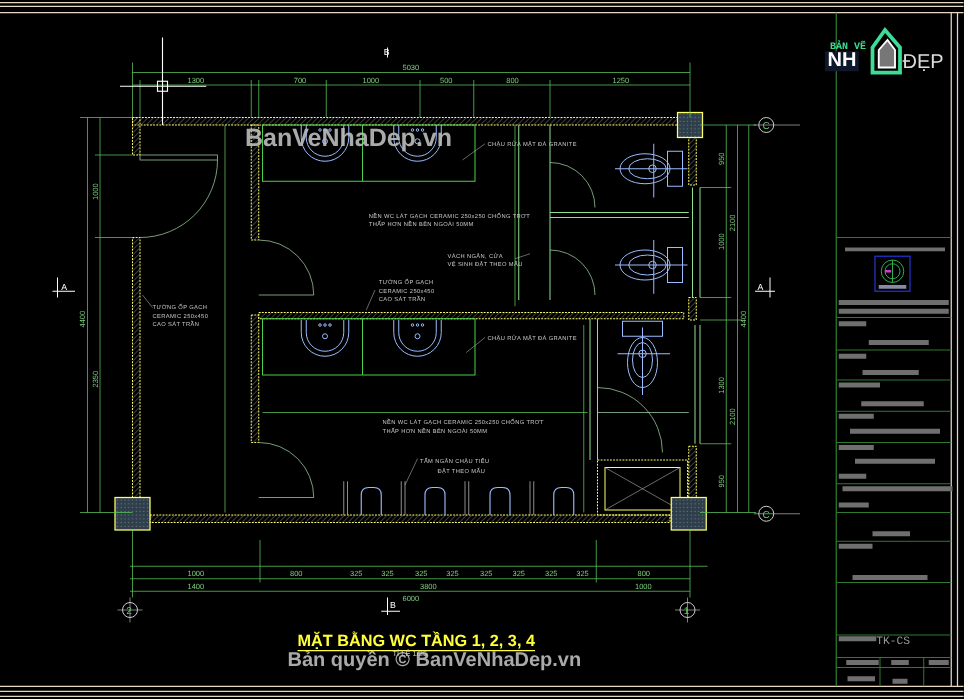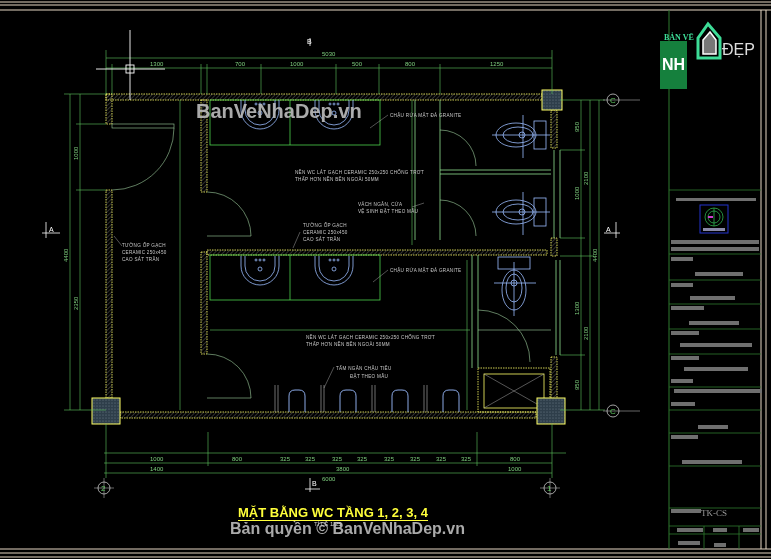--- a/index.html
+++ b/index.html
@@ -4,24 +4,24 @@
 <style>
   html,body{margin:0;padding:0;background:#000;}
   body{width:771px;height:559px;overflow:hidden;position:relative;font-family:"Liberation Sans",sans-serif;}
   #canvas{position:absolute;left:0;top:0;width:771px;height:559px;}
   .dimtxt{font-family:"Liberation Sans",sans-serif;font-size:6px;fill:#7fd07f;}
   .note{font-family:"Liberation Sans",sans-serif;font-size:4.6px;fill:#c8c8c8;letter-spacing:0.3px;}
   .wm{position:absolute;font-family:"Liberation Sans",sans-serif;font-weight:bold;color:#b9b9b9;opacity:0.92;white-space:nowrap;}
   .title{position:absolute;left:238px;top:506px;font-family:"Liberation Sans",sans-serif;font-weight:bold;font-size:13px;color:#ffff3a;border-bottom:1px solid #ffff3a;line-height:14px;white-space:nowrap;}
   .scale{position:absolute;left:314px;top:521px;font-size:6px;color:#cfcfcf;font-family:"Liberation Sans",sans-serif;}
   .logo{position:absolute;left:660px;top:8px;width:104px;height:58px;}
-  .logo .top{position:absolute;left:4px;top:25px;font-size:8px;font-weight:bold;color:#3ddc97;font-family:Liberation Serif, serif;}
-  .logo .nh{position:absolute;left:0;top:33px;font-size:16px;font-weight:bold;color:#fff;background:#15803d;padding:16px 2px;line-height:16px;font-family:"Liberation Sans",sans-serif;}
+  .logo .top{position:absolute;left:4px;top:25px;font-size:8px;font-weight:bold;color:#3ddc97;font-family:Liberation Mono, monospace;}
+  .logo .nh{position:absolute;left:0;top:33px;font-size:16px;font-weight:bold;color:#fff;background:#0f172a;padding:0 2px;line-height:16px;font-family:"Liberation Sans",sans-serif;}
   .logo .dep{position:absolute;left:62px;top:34px;font-size:16px;color:#ddd;font-family:"Liberation Sans",sans-serif;line-height:16px;text-align:right;}
-  .tb-code{position:absolute;left:701px;top:508px;font-size:9px;color:#9a9a9a;font-family:Liberation Serif, serif;}
+  .tb-code{position:absolute;left:701px;top:508px;font-size:9px;color:#9a9a9a;font-family:Liberation Mono, monospace;}
 </style>
 </head>
 <body>
 
 <svg id="canvas" viewBox="0 0 771 559" xmlns="http://www.w3.org/2000/svg">
   <defs>
     <pattern id="hatch" width="3" height="3" patternUnits="userSpaceOnUse" patternTransform="rotate(45)">
       <line x1="0" y1="0" x2="0" y2="3" stroke="#777" stroke-width="0.8"></line>
     </pattern>
     <pattern id="dots" width="3" height="3" patternUnits="userSpaceOnUse">

